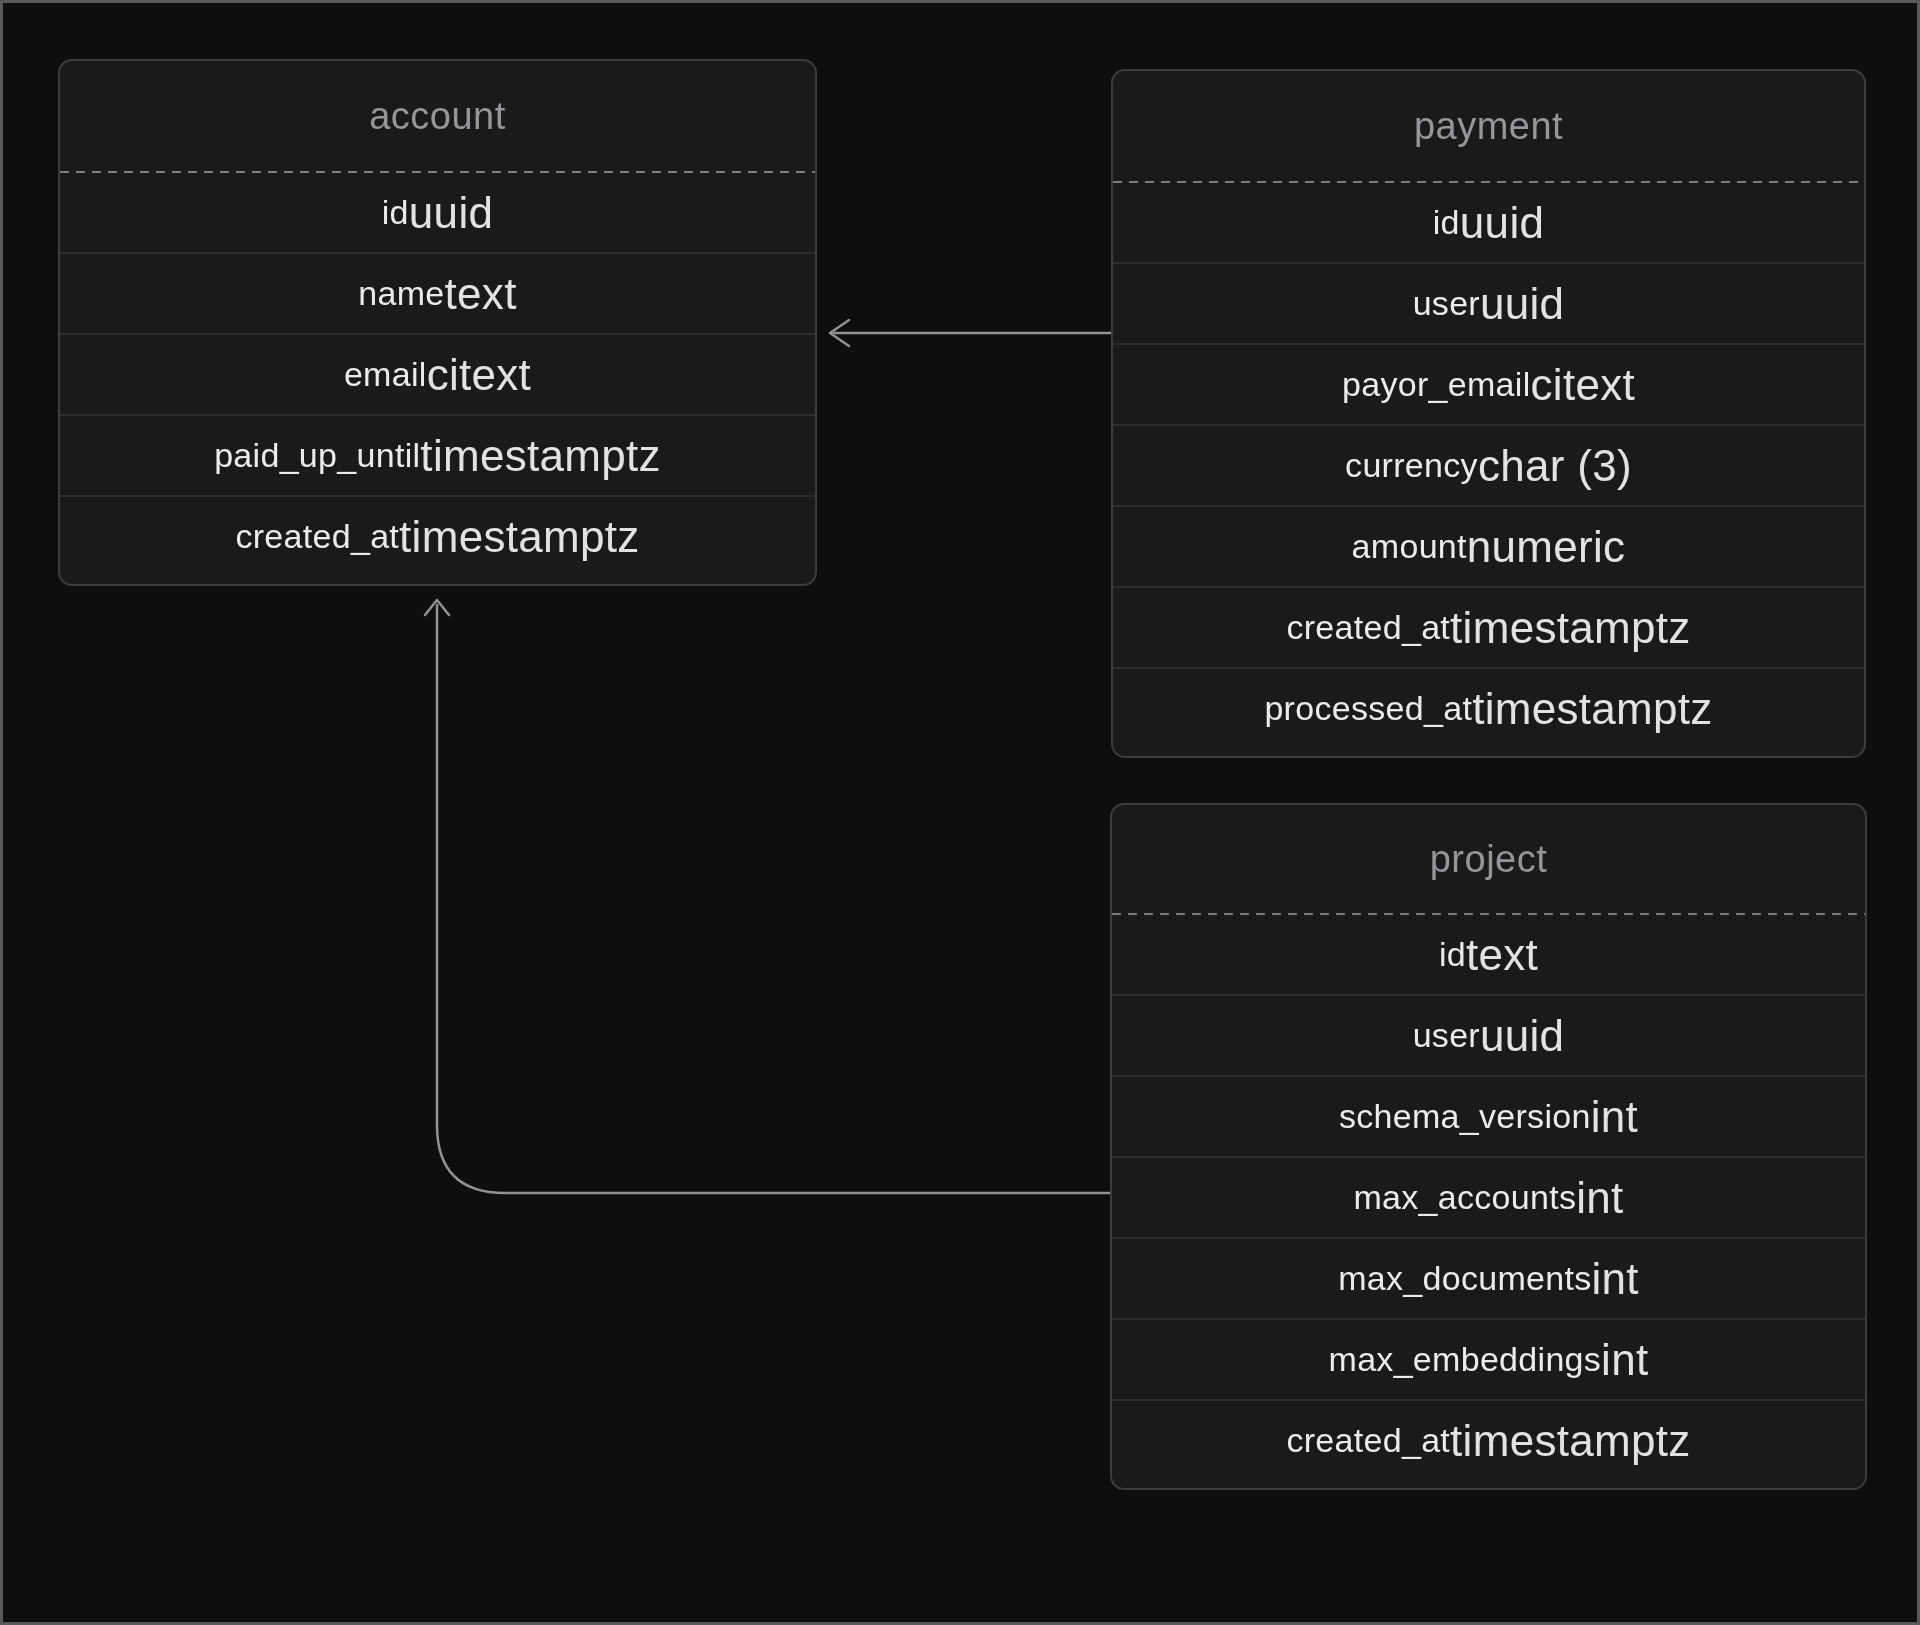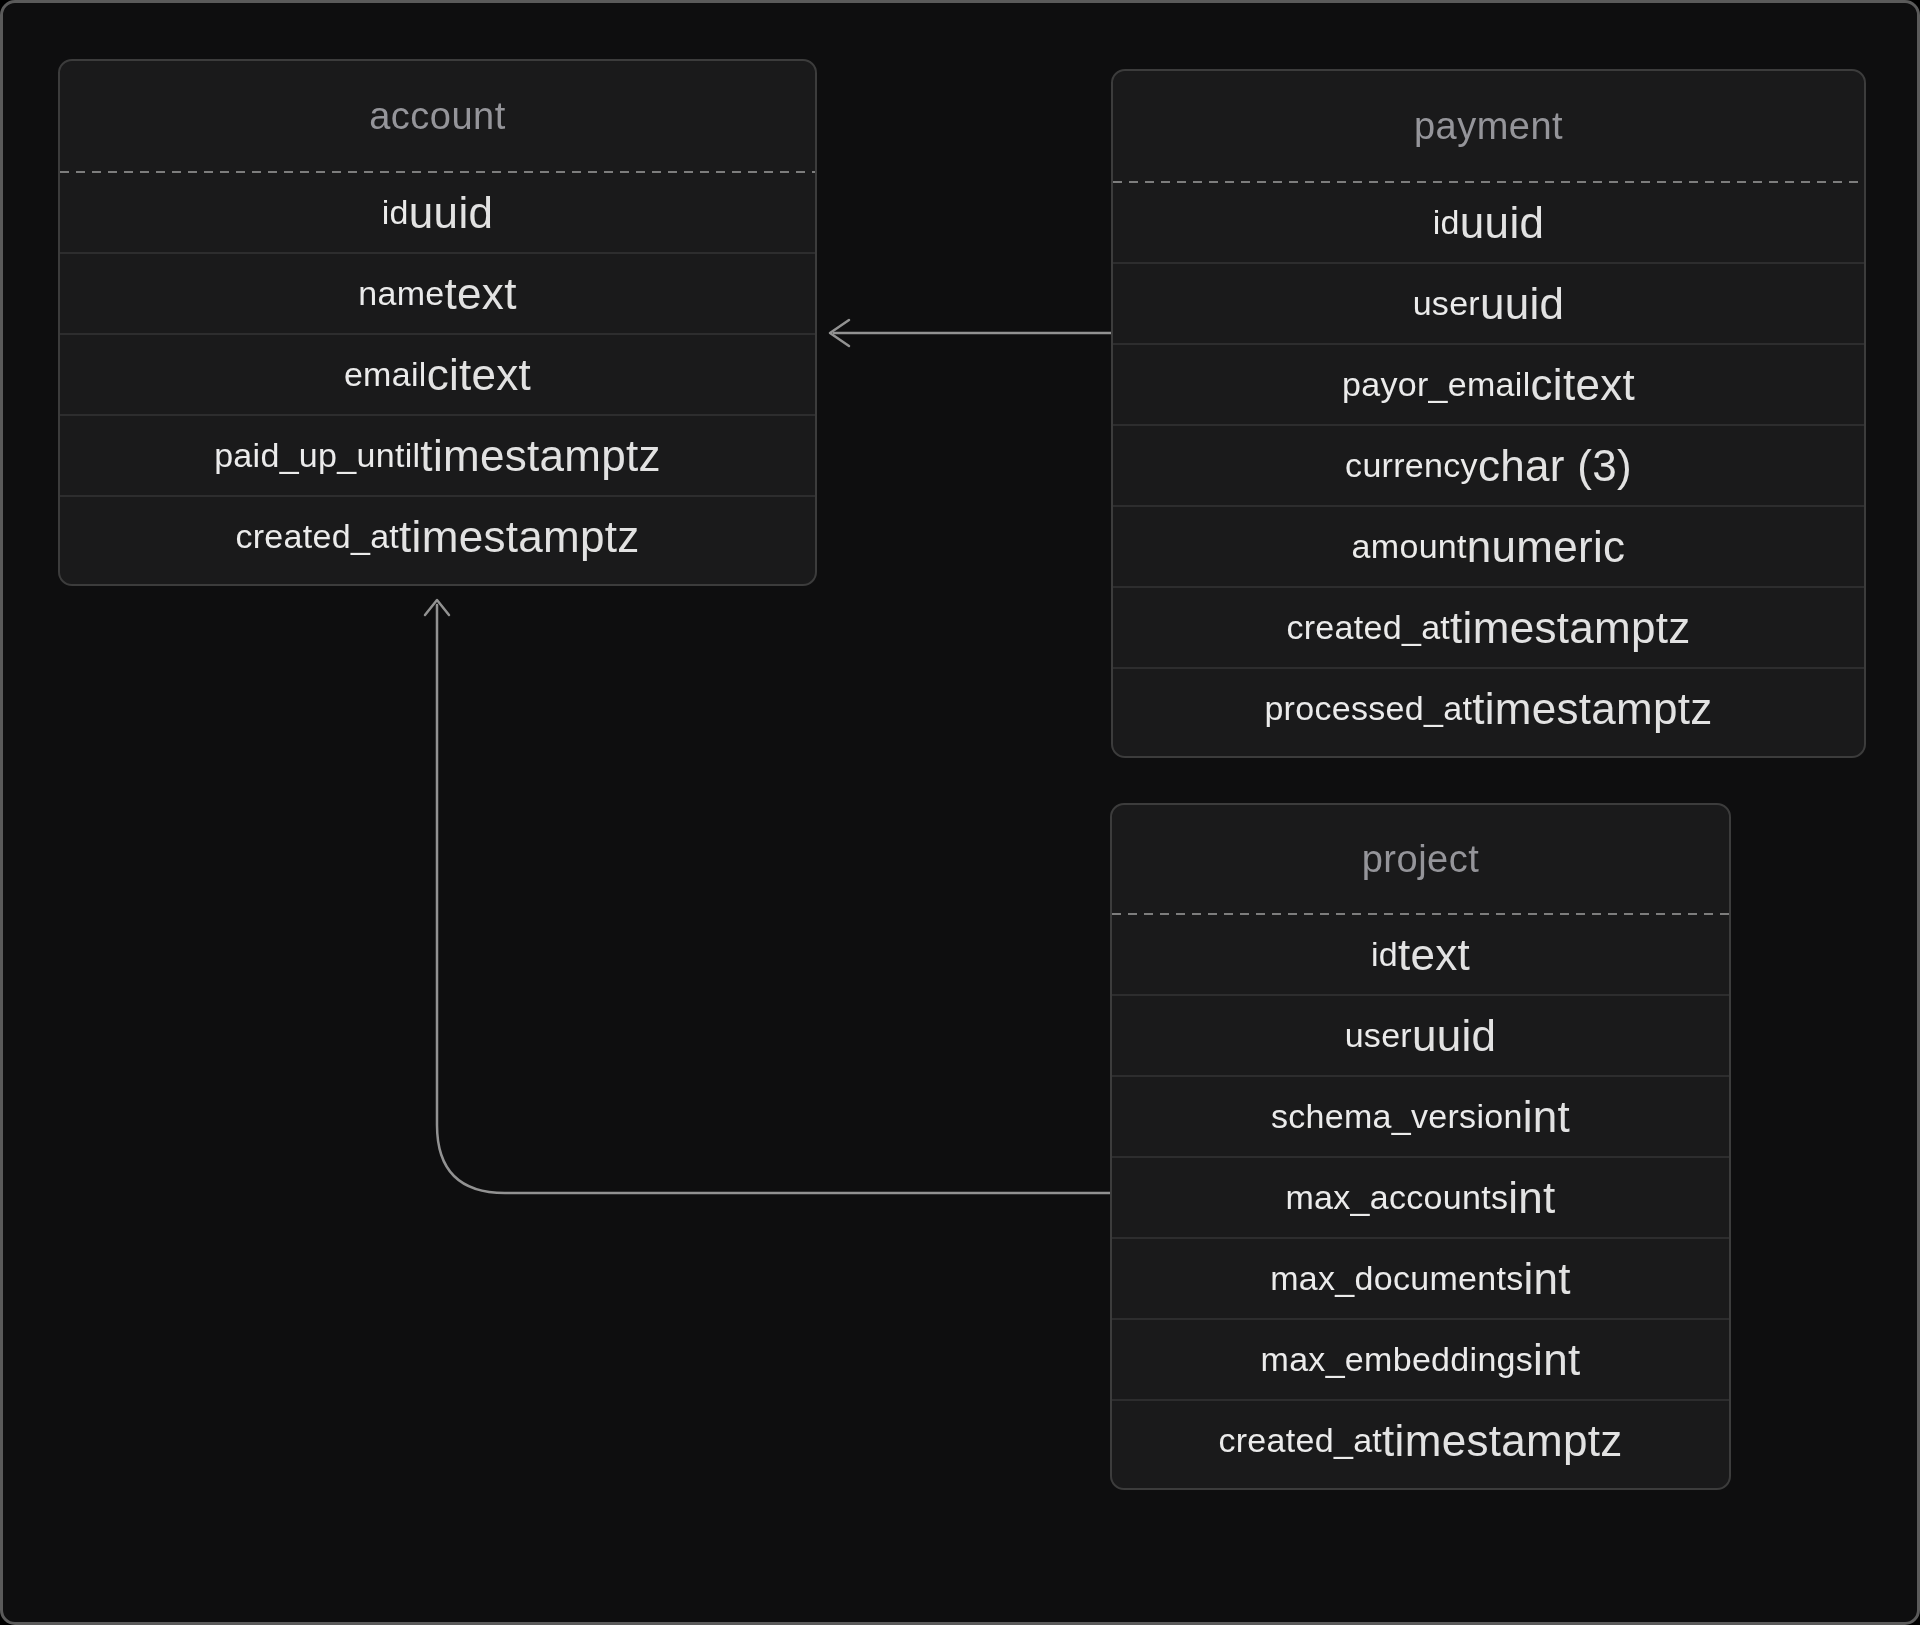--- a/index.html
+++ b/index.html
@@ -7,21 +7,21 @@
     width: 1920px; height: 1625px;
     position: relative; overflow: hidden;
     font-family: "Liberation Sans", sans-serif;
     -webkit-font-smoothing: antialiased;
   }
   .canvas {
     position: absolute; inset: 0;
     box-sizing: border-box;
     background: var(--canvas_bg);
     border: 3px solid var(--frame);
-    border-radius: 15px;
+    border-radius: 0;
     overflow: hidden;
   }
   .wires {
     position: absolute; left: 0; top: 0;
     width: 1920px; height: 1625px;
     pointer-events: none;
   }
   .wires path, .wires polyline {
     fill: none;
     stroke: var(--wire);
@@ -128,21 +128,21 @@
         </div>
         <div class="row">
           <span class="fname">created_at</span>
           <span class="ftype">timestamptz</span>
         </div>
         <div class="row">
           <span class="fname">processed_at</span>
           <span class="ftype">timestamptz</span>
         </div>
       </section>
-      <section class="table" style="left: 1107px; top: 800px; width: 621px;">
+      <section class="table" style="left: 1107px; top: 800px; width: 757px;">
         <header class="thead" style="height: 108px;">
           <span class="title">project</span>
         </header>
         <div class="sep"></div>
         <div class="row">
           <span class="fname">id</span>
           <span class="ftype">text</span>
         </div>
         <div class="row">
           <span class="fname">user</span>

